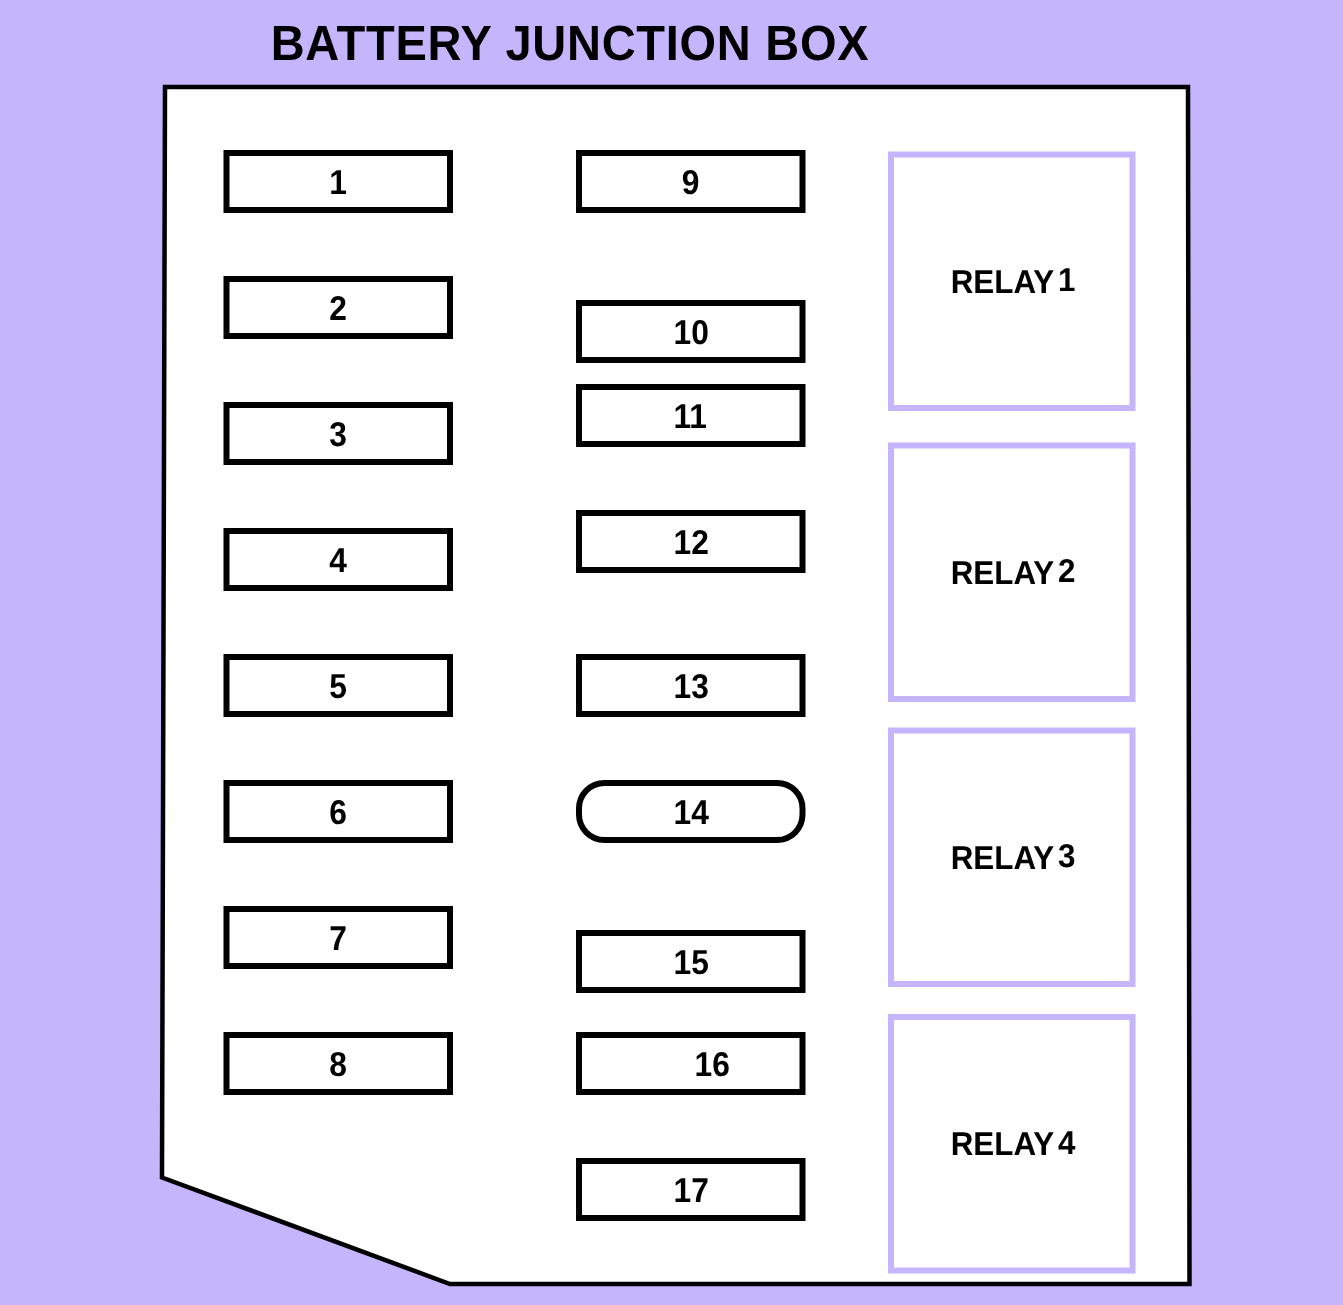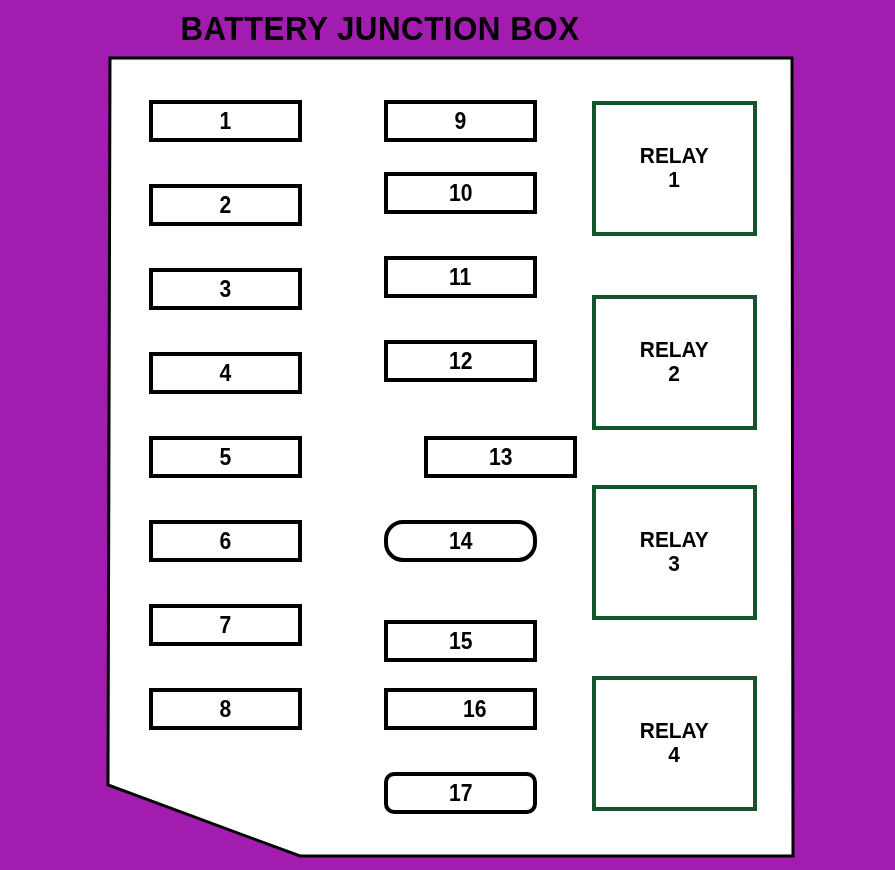--- a/index.html
+++ b/index.html
@@ -10,21 +10,21 @@
   }
   body {
     font-family: "Liberation Sans", sans-serif;
     -webkit-font-smoothing: antialiased;
   }
 
   #diagram {
     position: relative;
     width: 895px;
     height: 870px;
-    background: #a21caf;
+    background: #c4b5fd;
     overflow: hidden;
     text-decoration: underline;
   }
 
   
   .diagram-title {
     position: absolute;
     left: 0;
     top: 10px;
     width: 760px;
@@ -78,26 +78,26 @@
     transform: scaleX(0.92);
   }
 
   
   #relay-column { position: absolute; left: 592px; top: 101px; }
 
   .relay-block {
     position: absolute;
     left: 0;
     width: 165px;
-    height: 135px;
-    border: 4px solid #14532d;
+    height: 173px;
+    border: 4px solid #c4b5fd;
     background: #ffffff;
     box-sizing: border-box;
     display: flex;
-    flex-direction: column;
+    flex-direction: row;
     align-items: center;
     justify-content: center;
   }
   .relay-block .relay-name {
     font-family: "Liberation Sans", sans-serif;
     font-size: 22px;
     font-weight: bold;
     color: #000000;
     line-height: 1.05;
     letter-spacing: 0px;
@@ -147,42 +147,42 @@
       </div>
       <div class="fuse-slot" style="top: 588px;">
         <span class="slot-label">8</span>
       </div>
     </div>
 
   <div class="fuse-column" id="fuse-column-mid">
       <div class="fuse-slot" style="top: 0px;">
         <span class="slot-label">9</span>
       </div>
-      <div class="fuse-slot" style="top: 72px;">
+      <div class="fuse-slot" style="top: 100px;">
         <span class="slot-label">10</span>
       </div>
       <div class="fuse-slot" style="top: 156px;">
         <span class="slot-label">11</span>
       </div>
       <div class="fuse-slot" style="top: 240px;">
         <span class="slot-label">12</span>
       </div>
-      <div class="fuse-slot" style="top: 336px; margin-left: 40px;">
+      <div class="fuse-slot" style="top: 336px;">
         <span class="slot-label">13</span>
       </div>
       <div class="fuse-slot" style="top: 420px; border-radius: 19px;">
         <span class="slot-label">14</span>
       </div>
       <div class="fuse-slot" style="top: 520px;">
         <span class="slot-label">15</span>
       </div>
       <div class="fuse-slot" style="top: 588px; padding-left: 29px;">
         <span class="slot-label">16</span>
       </div>
-      <div class="fuse-slot" style="top: 672px; border-radius: 10px;">
+      <div class="fuse-slot" style="top: 672px;">
         <span class="slot-label">17</span>
       </div>
     </div>
 
   <div id="relay-column">
       <div class="relay-block" style="top: 0px;">
         <span class="relay-name">RELAY</span>
         <span class="relay-number">1</span>
       </div>
       <div class="relay-block" style="top: 194px;">

